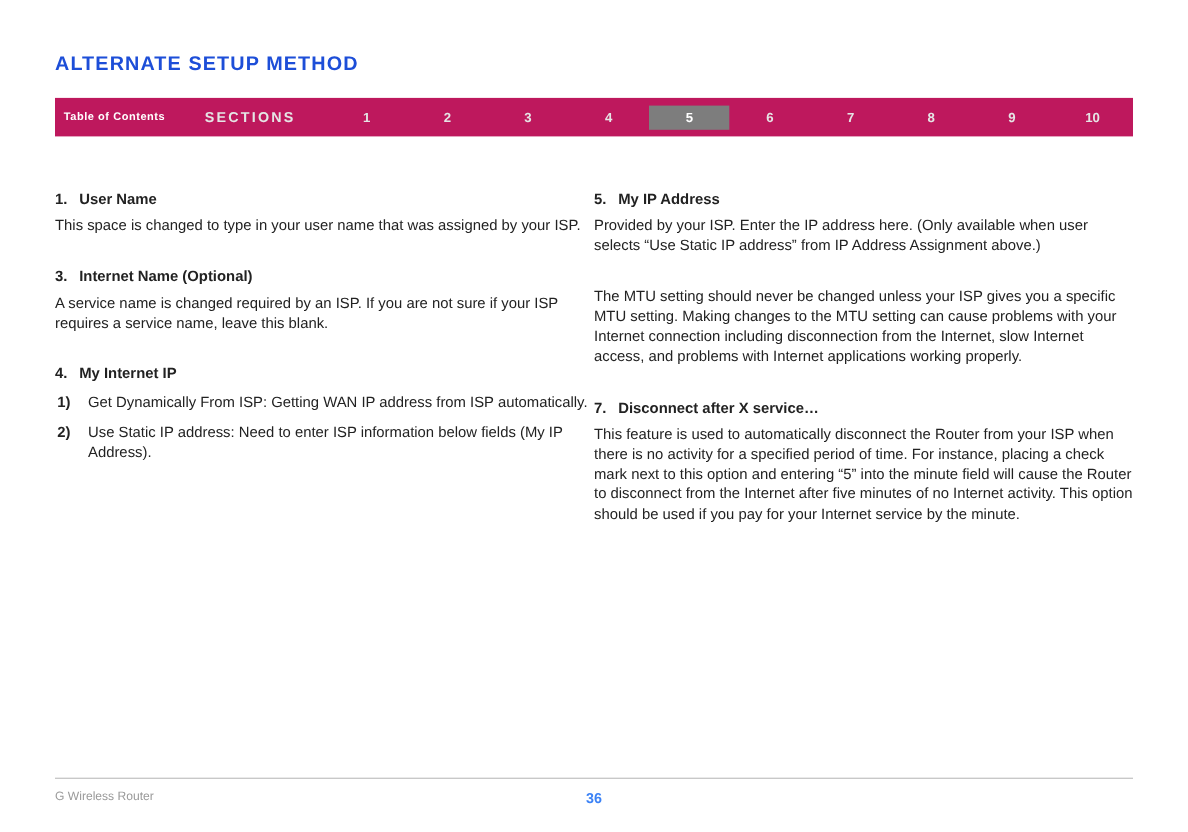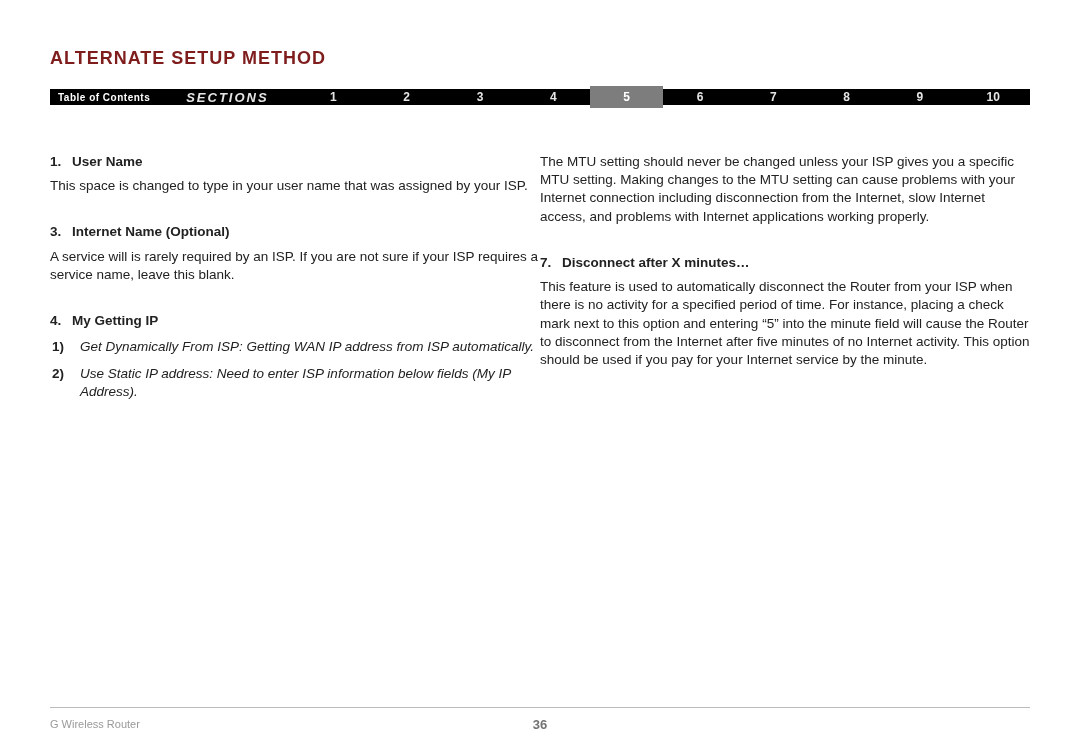--- a/index.html
+++ b/index.html
@@ -7,44 +7,43 @@
   .page {
     width: 1080px;
     height: 756px;
     padding: 48px 50px 0 50px;
     position: relative;
   }
   .title {
     font-size: 18px;
     font-weight: bold;
     letter-spacing: 1px;
-    color: #7f1d1d;
+    color: #1d4ed8;
     margin-bottom: 20px;
   }
   .navbar {
-    height: 16px;
-    background: #000000;
+    height: 35px;
+    background: #be185d;
     display: flex;
     align-items: center;
     font-size: 11px;
     color: #fff;
   }
   .toc {
     padding: 0 8px 0 8px;
     font-weight: bold;
     letter-spacing: 0.5px;
     font-size: 10px;
   }
   .sections-label {
     font-weight: bold;
     letter-spacing: 2px;
     font-size: 13px;
     padding: 0 28px 0 28px;
     color: #e5e5e5;
-    font-style: italic;
   }
   .section-num {
     flex: 1;
     text-align: center;
     font-weight: bold;
     font-size: 12px;
     color: #e5e5e5;
     cursor: default;
   }
   .section-num.active {
@@ -59,39 +58,39 @@
     font-size: 13.5px;
     line-height: 1.35;
   }
   .col { flex: 1; }
   .item { margin-bottom: 28px; }
   .item-head { font-weight: bold; margin-bottom: 6px; }
   .item-head .num { display: inline-block; width: 22px; }
   .item-body { }
   .sub { display: flex; margin-top: 8px; }
   .sub .snum { font-weight: bold; width: 30px; flex-shrink: 0; padding-left: 2px; }
-  .sub .stext { flex: 1; font-style: italic; }
+  .sub .stext { flex: 1; }
   .footer {
     position: absolute;
     left: 50px; right: 50px; bottom: 26px;
     border-top: 1px solid #bbb;
     padding-top: 10px;
     display: flex;
     justify-content: space-between;
-    align-items: center;
+    align-items: flex-start;
     font-size: 11px;
     color: #9a9a9a;
   }
   .footer .pagenum {
     position: absolute;
     left: 0; right: 0;
     text-align: center;
     font-weight: bold;
     font-size: 13px;
-    color: #737373;
+    color: #3b82f6;
   }
   .footer .product { position: relative; z-index: 1; }
 </style>
 </head>
 <body>
 
 <div class="page">
 
   <div class="title">ALTERNATE SETUP METHOD</div>
 
@@ -118,49 +117,55 @@
           <span class="num">1.</span><span>User Name</span>
         </div>
         <div class="item-body">This space is changed to type in your user name that was assigned by your ISP.</div>
       </div>
 
 
       <div class="item">
         <div class="item-head">
           <span class="num">3.</span><span>Internet Name (Optional)</span>
         </div>
-        <div class="item-body">A service will is rarely required by an ISP. If you are not sure if your ISP requires a service name, leave this blank.</div>
+        <div class="item-body">A service name is changed required by an ISP. If you are not sure if your ISP requires a service name, leave this blank.</div>
       </div>
 
       <div class="item">
         <div class="item-head">
-          <span class="num">4.</span><span>My Getting IP</span>
+          <span class="num">4.</span><span>My Internet IP</span>
         </div>
         <div class="sub">
           <div class="snum">1)</div>
           <div class="stext">Get Dynamically From ISP: Getting WAN IP address from ISP automatically.</div>
         </div>
         <div class="sub">
           <div class="snum">2)</div>
           <div class="stext">Use Static IP address: Need to enter ISP information below fields (My IP Address).</div>
         </div>
       </div>
 
     </div>
 
     <div class="col">
 
+      <div class="item">
+        <div class="item-head">
+          <span class="num">5.</span><span>My IP Address</span>
+        </div>
+        <div class="item-body">Provided by your ISP. Enter the IP address here. (Only available when user selects “Use Static IP address” from IP Address Assignment above.)</div>
+      </div>
 
       <div class="item">
         <div class="item-body">The MTU setting should never be changed unless your ISP gives you a specific MTU setting. Making changes to the MTU setting can cause problems with your Internet connection including disconnection from the Internet, slow Internet access, and problems with Internet applications working properly.</div>
       </div>
 
       <div class="item">
         <div class="item-head">
-          <span class="num">7.</span><span>Disconnect after X minutes…</span>
+          <span class="num">7.</span><span>Disconnect after X service…</span>
         </div>
         <div class="item-body">This feature is used to automatically disconnect the Router from your ISP when there is no activity for a specified period of time. For instance, placing a check mark next to this option and entering “5” into the minute field will cause the Router to disconnect from the Internet after five minutes of no Internet activity. This option should be used if you pay for your Internet service by the minute.</div>
       </div>
 
     </div>
   </div>
 
   <div class="footer">
     <span class="product">G Wireless Router</span>
     <span class="pagenum">36</span>

